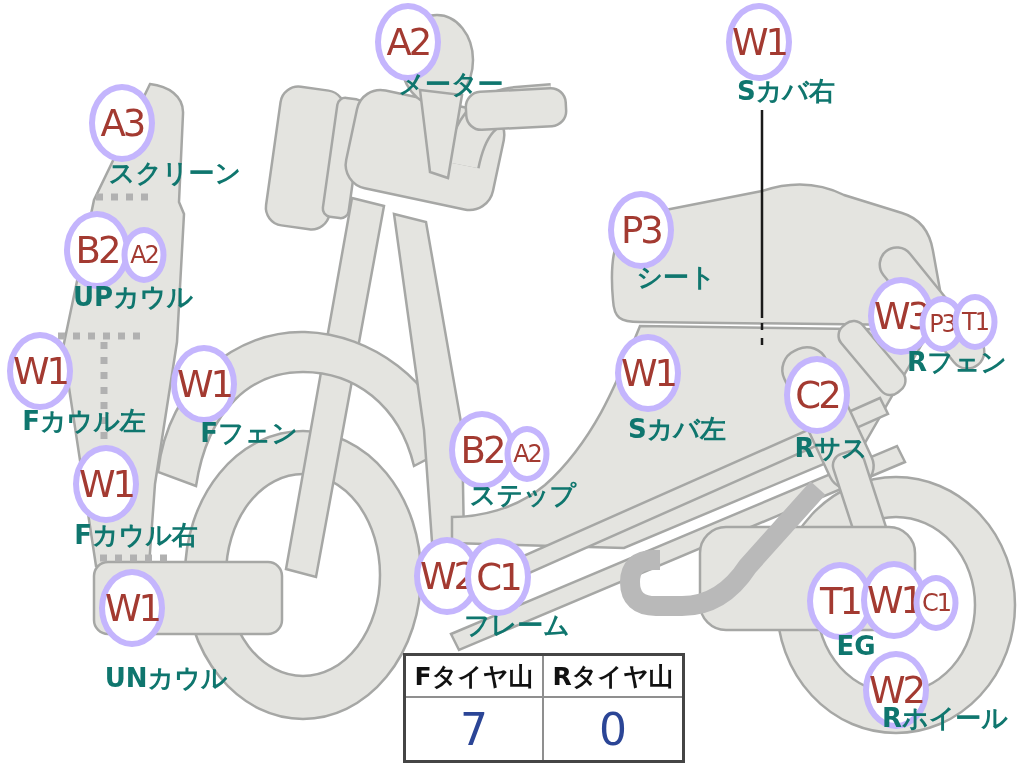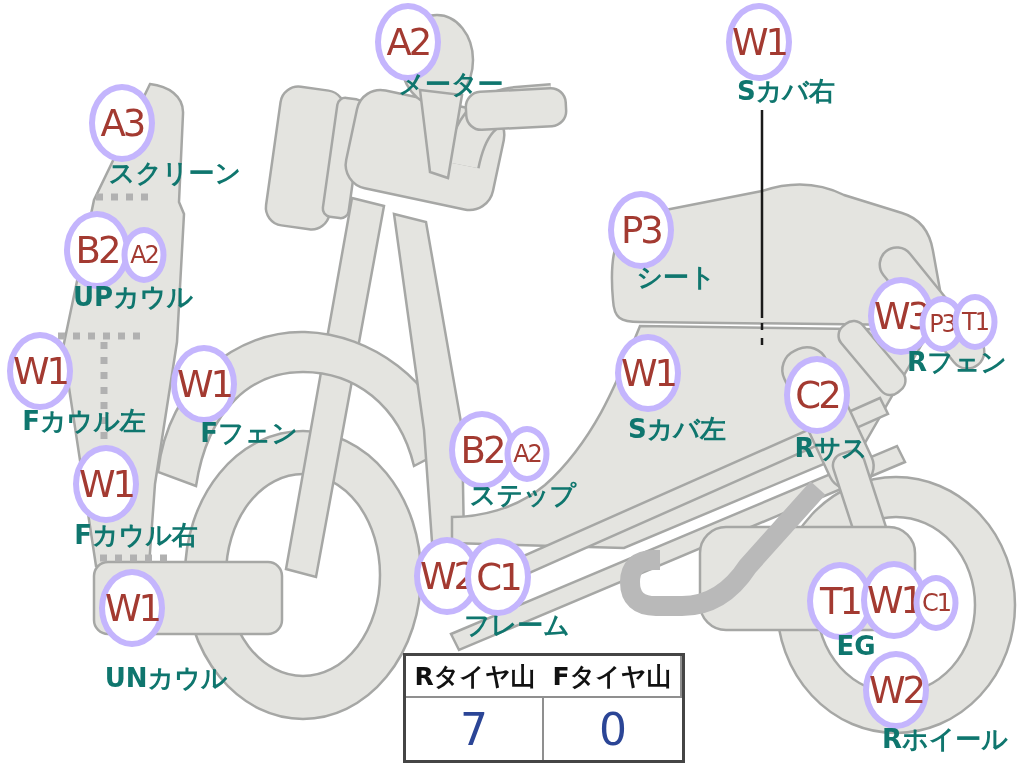--- a/index.html
+++ b/index.html
@@ -153,23 +153,23 @@
       <div class="bubble small" style="left: 527px; top: 454px;">A2</div>
       <div class="part-label" style="left: 523px; top: 495px;">ステップ</div>
       <div class="bubble big" style="left: 447px; top: 576px;">W2</div>
       <div class="bubble big" style="left: 498px; top: 577px;">C1</div>
       <div class="part-label" style="left: 490px; top: 625px; margin-left: 27px;">フレーム</div>
       <div class="bubble big" style="left: 840px; top: 601px;">T1</div>
       <div class="bubble big" style="left: 894px; top: 600px;">W1</div>
       <div class="bubble small" style="left: 936px; top: 603px;">C1</div>
       <div class="part-label" style="left: 856px; top: 646px;">EG</div>
       <div class="bubble big" style="left: 896px; top: 690px;">W2</div>
-      <div class="part-label" style="left: 945px; top: 739px;">Rホイール</div>
+      <div class="part-label" style="left: 945px; top: 718px;">Rホイール</div>
     </div>
 
   <div class="tread-table">
+    <div class="tt-cell tt-head tt-col0">Fタイヤ山</div>
     <div class="tt-cell tt-head">Rタイヤ山</div>
-    <div class="tt-cell tt-head tt-col0">Fタイヤ山</div>
     <div class="tt-cell tt-val tt-col0">7</div>
     <div class="tt-cell tt-val">0</div>
   </div>
 
 </div>
 
 </body></html>

